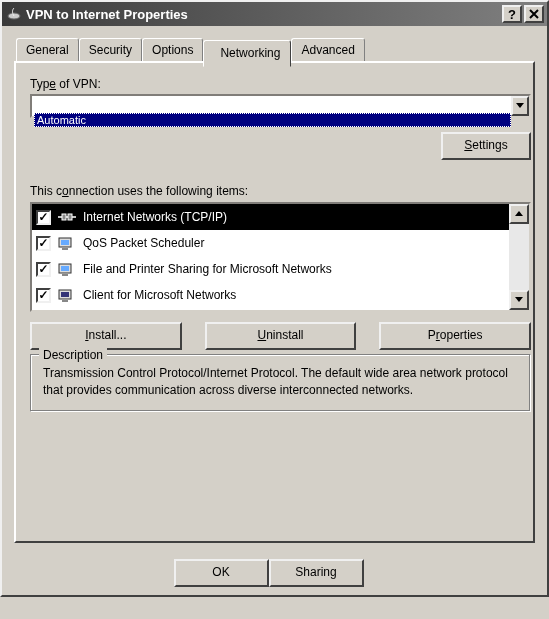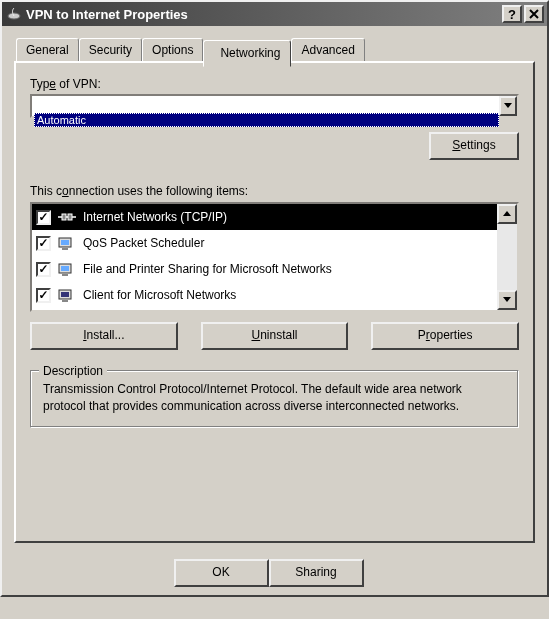--- a/index.html
+++ b/index.html
@@ -86,21 +86,21 @@
     top: 4px;
     z-index: 5;
     border-bottom: 1px solid #d4d0c8;
     margin-bottom: -2px;
   }
   .tab-panel {
     border: 2px solid;
     border-color: #fff #404040 #404040 #fff;
     background: #d4d0c8;
     flex: 1;
-    padding: 14px 14px 14px 14px;
+    padding: 14px 2px 14px 14px;
     position: relative;
     z-index: 1;
   }
   .label { font-size: 12px; margin-bottom: 3px; }
   .underline { text-decoration: underline; }
   .dropdown {
     width: 100%;
     height: 24px;
     background: #fff;
     border: 2px inset #d4d0c8;
@@ -191,21 +191,21 @@
     height:20px;background:#d4d0c8;
     border:2px solid;border-color:#f0f0f0 #404040 #404040 #f0f0f0;
     display:flex;align-items:center;justify-content:center;font-size:10px;
   }
   .sb-track{flex:1;background:#e8e8e8;}
   .group {
     border:1px solid #808080;
     border-right-color:#fff;border-bottom-color:#fff;
     box-shadow: inset -1px -1px 0 #808080, inset 1px 1px 0 #fff;
     padding:10px 12px 12px 12px;
-    margin-top:20px;
+    margin-top:4px;
     position:relative;
     font-size:12px;
     line-height:1.4;
   }
   .group .legend{
     position:absolute;top:-8px;left:8px;background:#d4d0c8;padding:0 4px;font-size:12px;
   }
   .bottom-row{
     display:flex;justify-content:center;padding:10px 12px 8px 0;
   }

